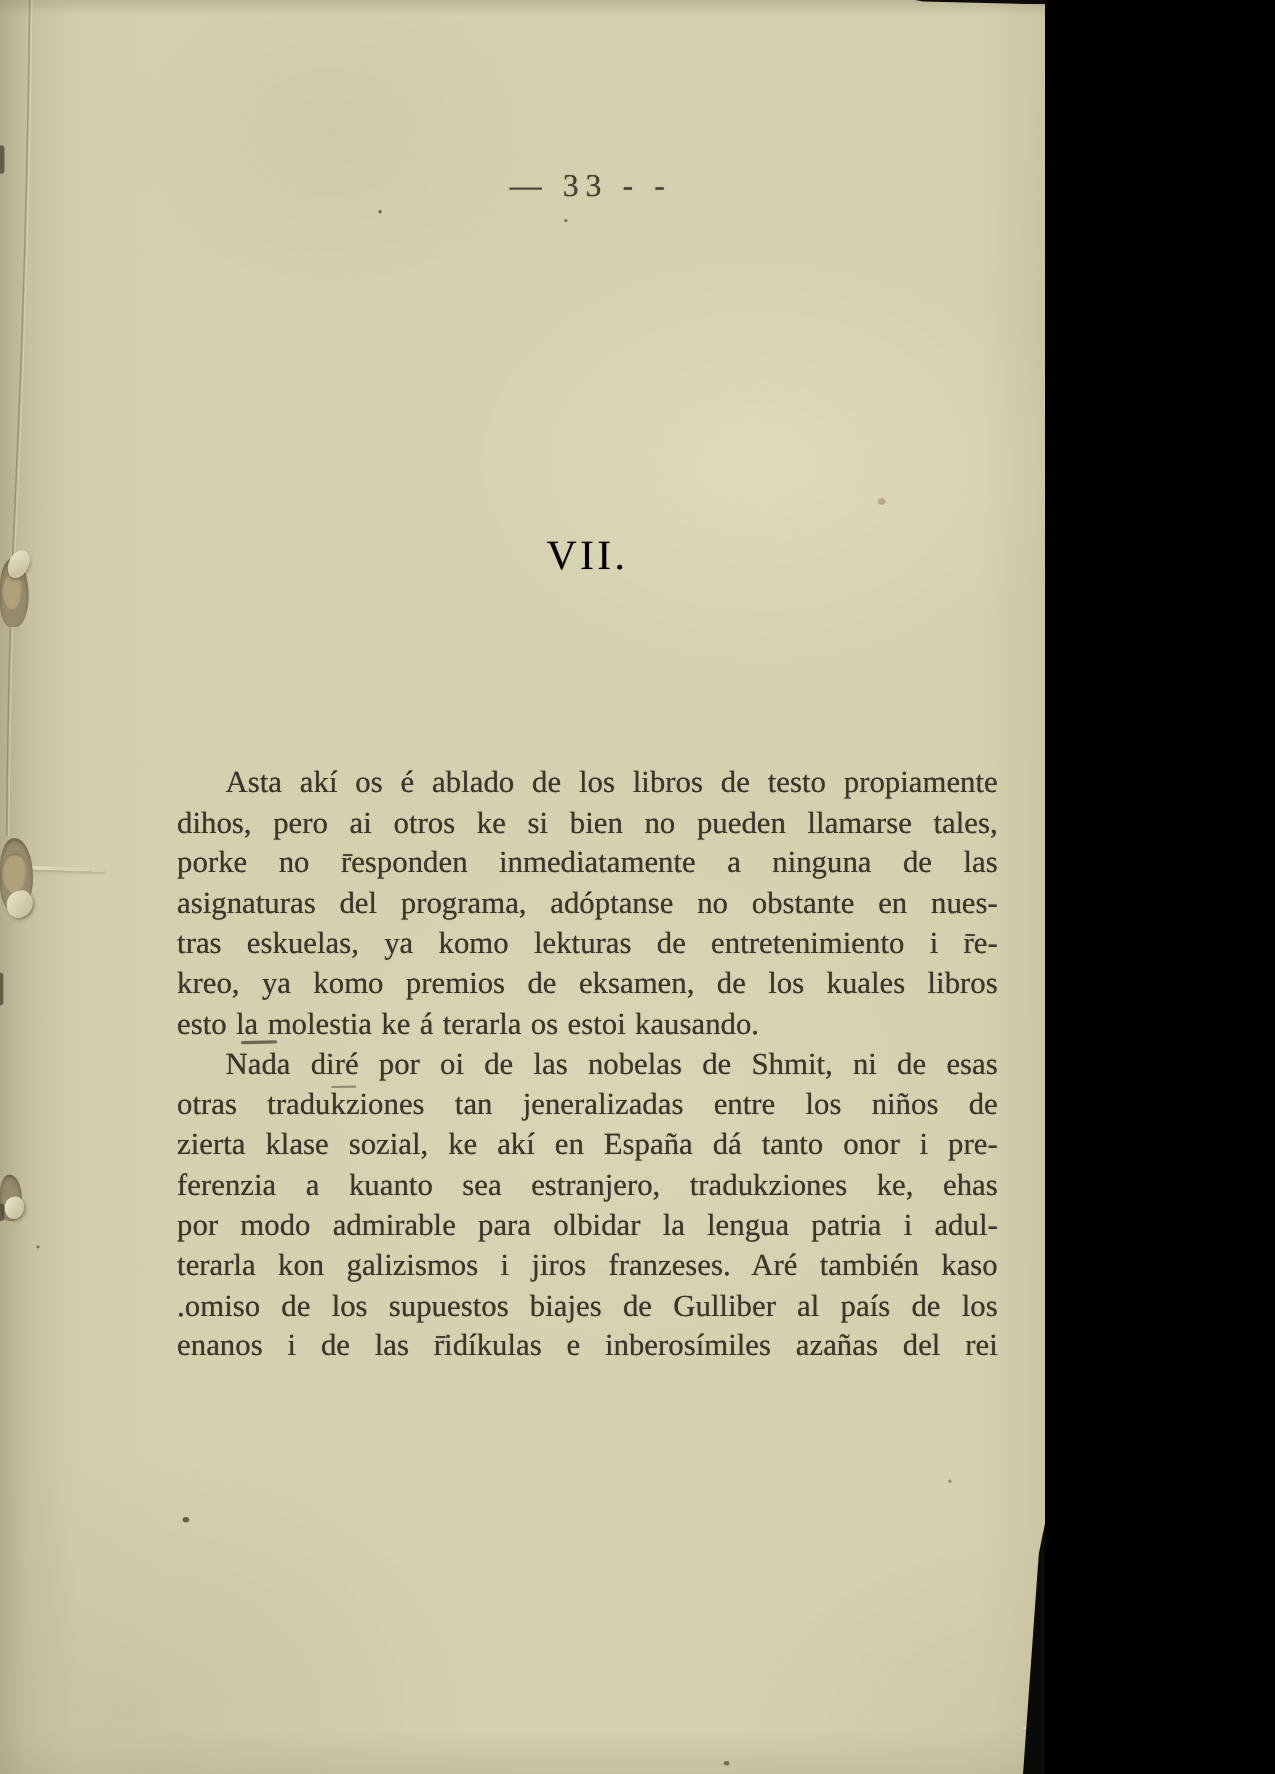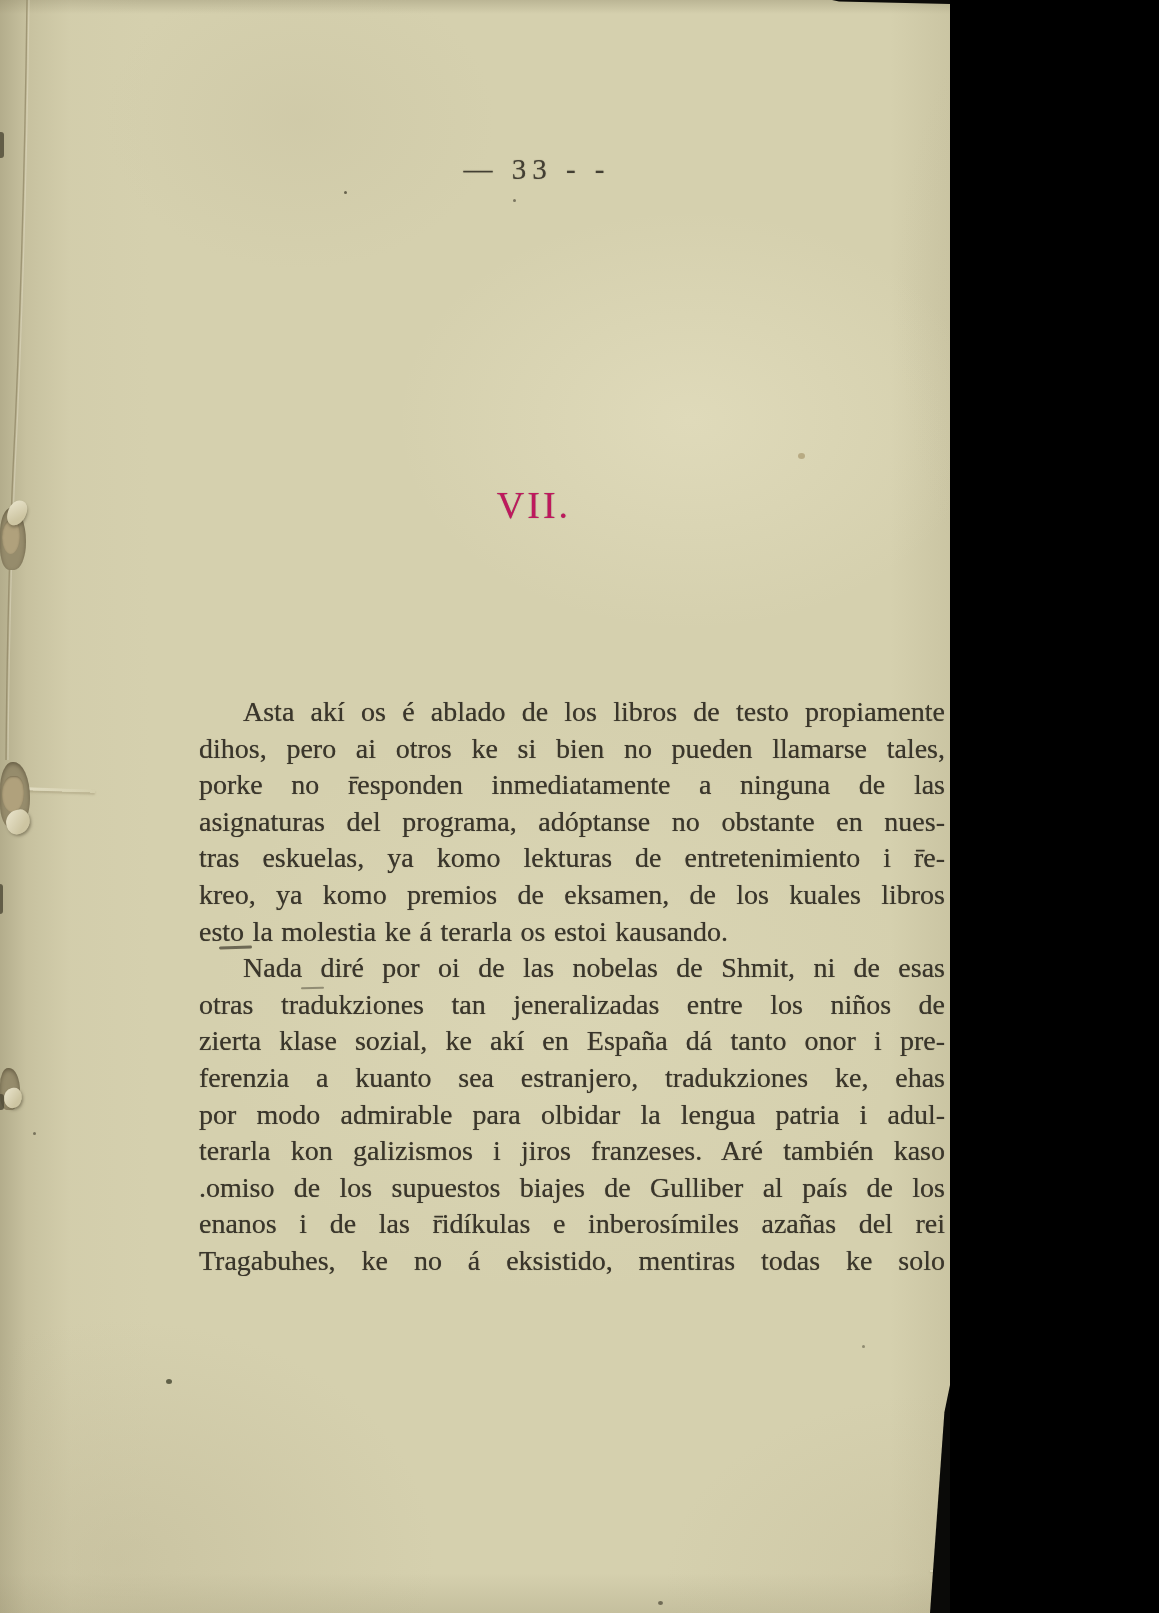--- a/index.html
+++ b/index.html
@@ -43,31 +43,31 @@
     position: absolute; left: 161px; top: 153px; width: 752px;
     text-align: center;
     font-size: 29px; letter-spacing: 6px;
     color: #433f33;
     text-shadow: 0 0 1px rgba(60,55,43,.55);
   }
   .heading {
     position: absolute; left: 161px; top: 483px; width: 746px;
     text-align: center;
     font-size: 38px; letter-spacing: 3px;
-    color: #be185d;
+    color: #000000;
     text-shadow: 0 0 1px rgba(60,55,43,.5);
   }
   .textblock {
     position: absolute; left: 161px; top: 694px; width: 746px;
     font-size: 28px; line-height: 36.6px;
     color: #3a362b;
     text-shadow: 0 0 0.7px rgba(55,50,40,.75);
     word-spacing: 1.5px;
   }
-  .line { width: 746px; white-space: normal; margin-left: 38px; }
+  .line { width: 746px; white-space: normal; }
   .line.j  { text-align: justify; text-align-last: justify; }
   .line.ind { text-indent: 44px; }
 
   
   .ink-mark { position: absolute; background: #4a4536; opacity: .75; border-radius: 2px; }
   .mark-tambien { left: 219px; top: 946px; width: 33px; height: 3px; transform: rotate(-1.5deg); }
   .mark-molestia { left: 301px; top: 987px; width: 23px; height: 2px; opacity: .5; transform: rotate(-1deg); }
 
   
   .crease-svg { position: absolute; left: 0; top: 0; }
@@ -180,20 +180,19 @@
         </div>
       <div class="paragraph">
           <div class="line j ind">Nada diré por oi de las nobelas de Shmit, ni de esas</div>
           <div class="line j">otras tradukziones tan jeneralizadas entre los niños de</div>
           <div class="line j">zierta klase sozial, ke akí en España dá tanto onor i pre-</div>
           <div class="line j">ferenzia a kuanto sea estranjero, tradukziones ke, ehas</div>
           <div class="line j">por modo admirable para olbidar la lengua patria i adul-</div>
           <div class="line j">terarla kon galizismos i jiros franzeses. Aré también kaso</div>
           <div class="line j">.omiso de los supuestos biajes de Gulliber al país de los</div>
           <div class="line j">enanos i de las r̄idíkulas e inberosímiles azañas del rei</div>
-          <div class="line j">Tragabuhes, ke no á eksistido, mentiras todas ke solo</div>
         </div>
     </div>
     <div class="ink-mark mark-tambien"></div>
     <div class="ink-mark mark-molestia"></div>
   </div>
 
 </div>
 
 </body></html>

